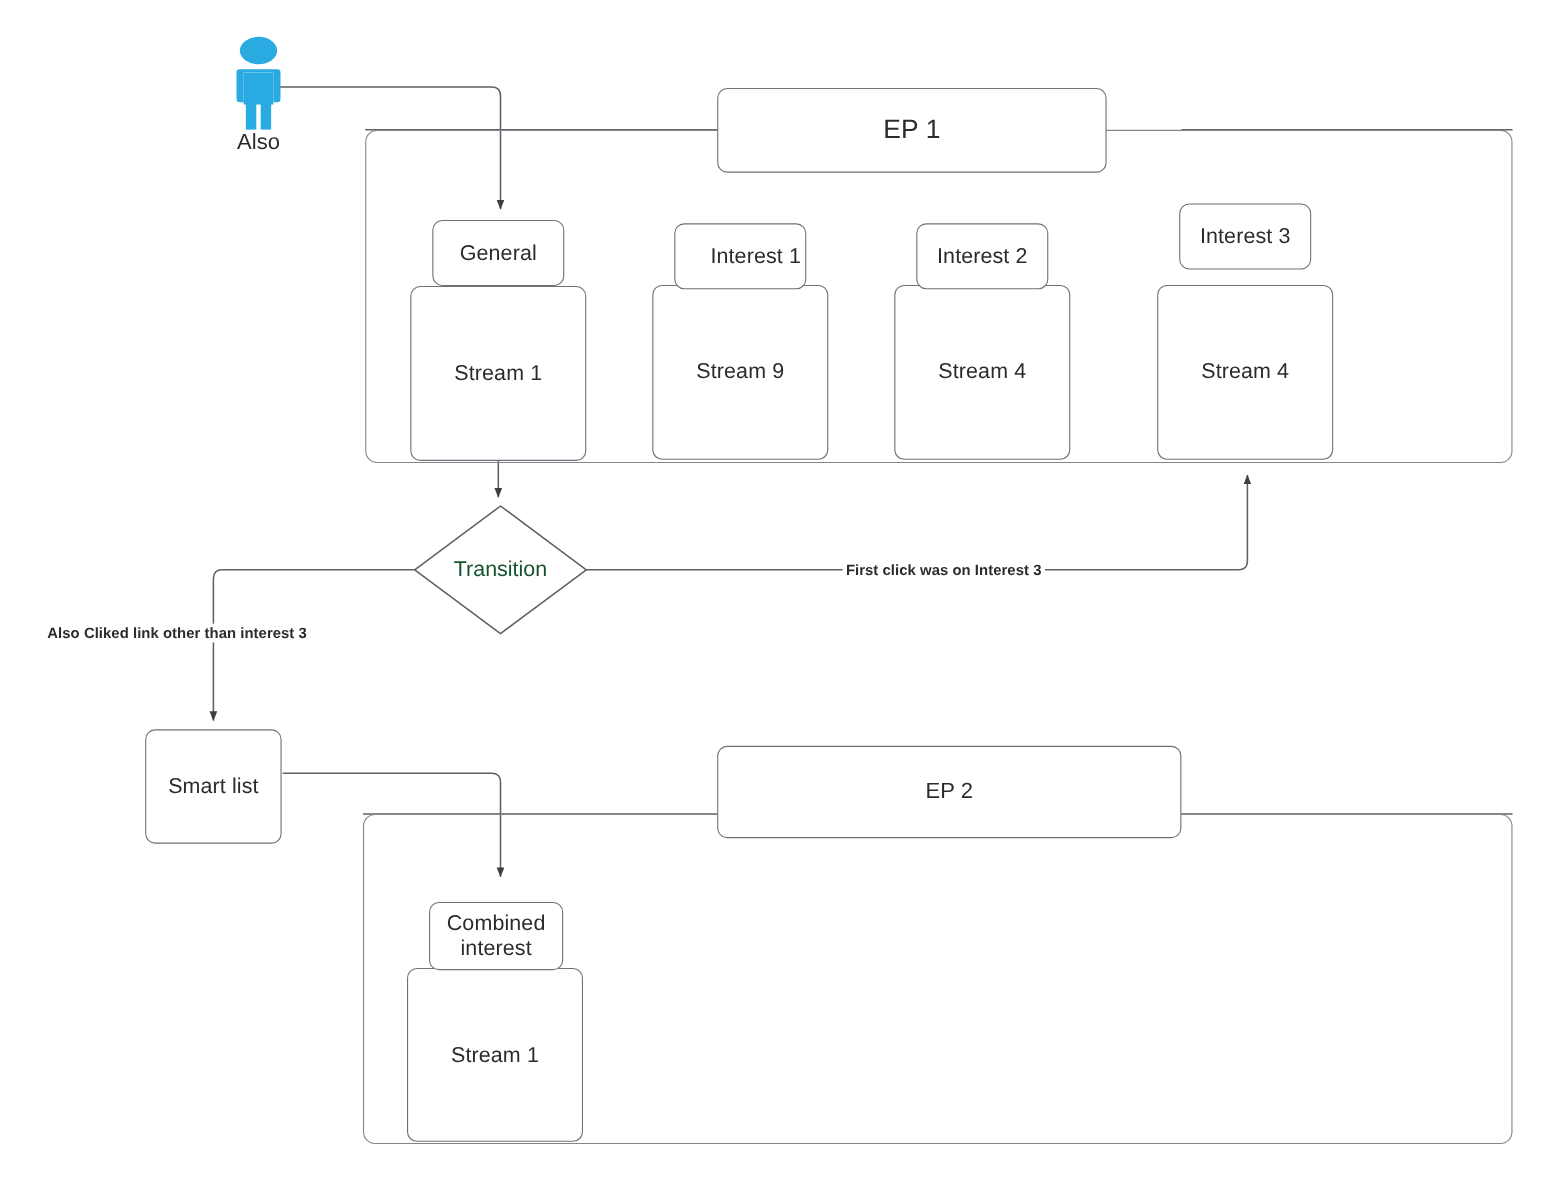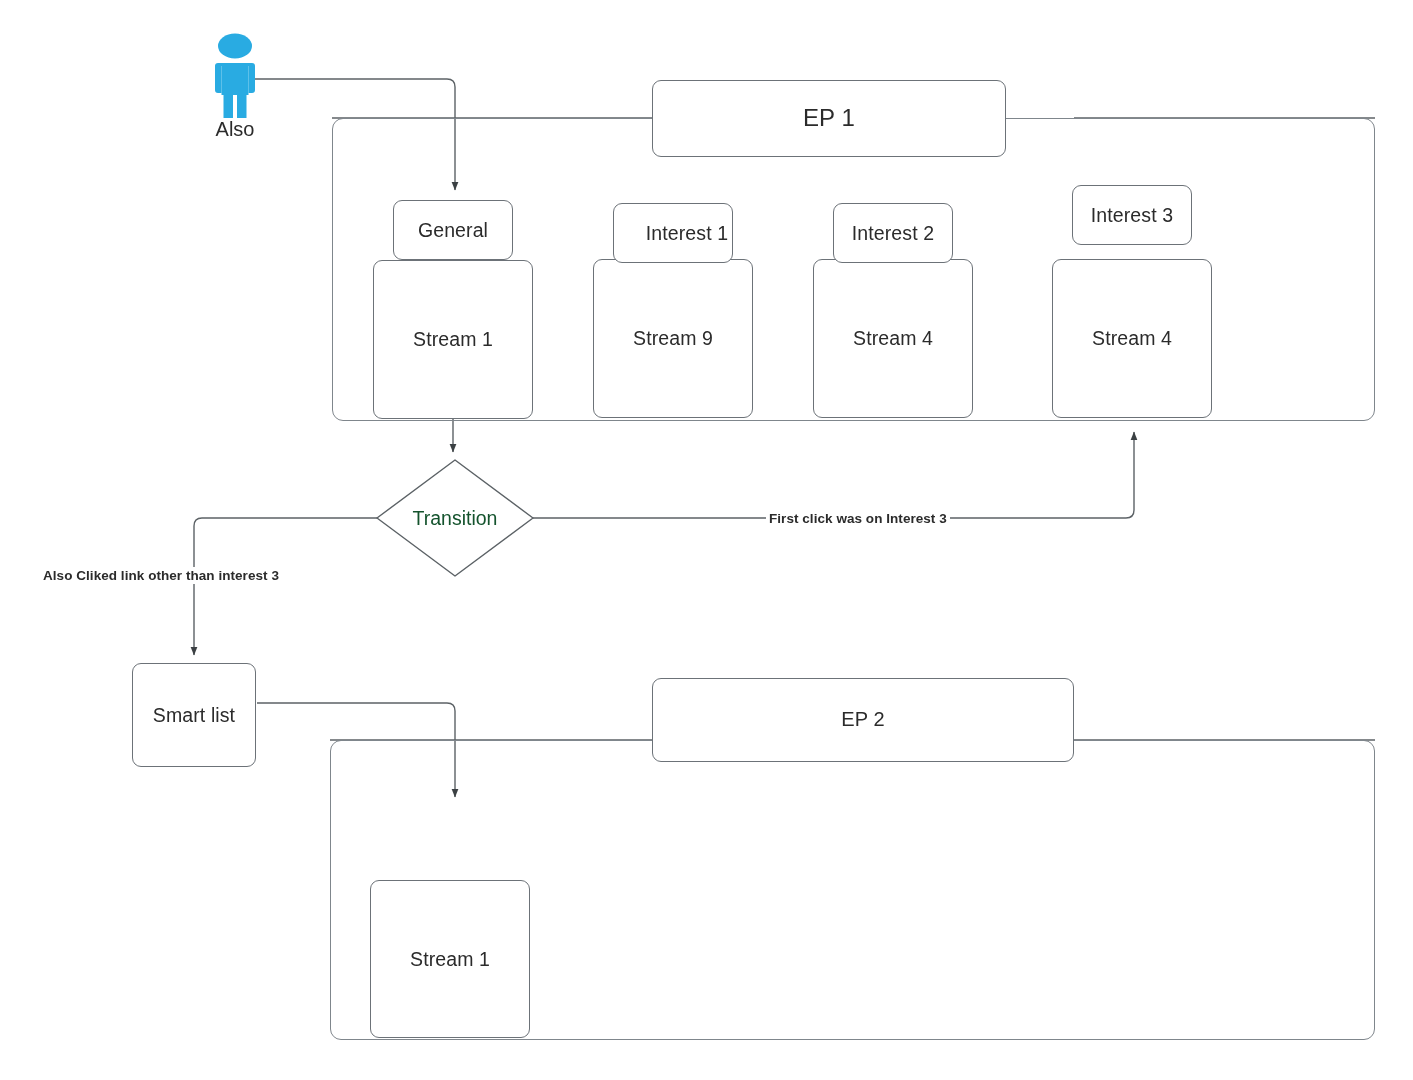--- a/index.html
+++ b/index.html
@@ -173,15 +173,16 @@
   <div class="edge-label" style="left:766px; top:510px;">First click was on Interest 3</div>
 
   <div class="edge-label" style="left:40px; top:567px;">Also Cliked link other than interest 3</div>
 
   <div class="node" style="left:132px; top:663px; width:124px; height:104px;">Smart list</div>
 
   <div class="node container-node" style="left:330px; top:740px; width:1045px; height:300px;"></div>
 
   <div class="node ep-label" style="left:652px; top:678px; width:422px; height:84px; font-size:20px;">EP 2</div>
 
+  <div class="node cat-label" style="left:390px; top:820px; width:122px; height:62px;">Combined interest</div>
   <div class="node stream-box" style="left:370px; top:880px; width:160px; height:158px;">Stream 1</div>
 
 </div>
 
 </body></html>

